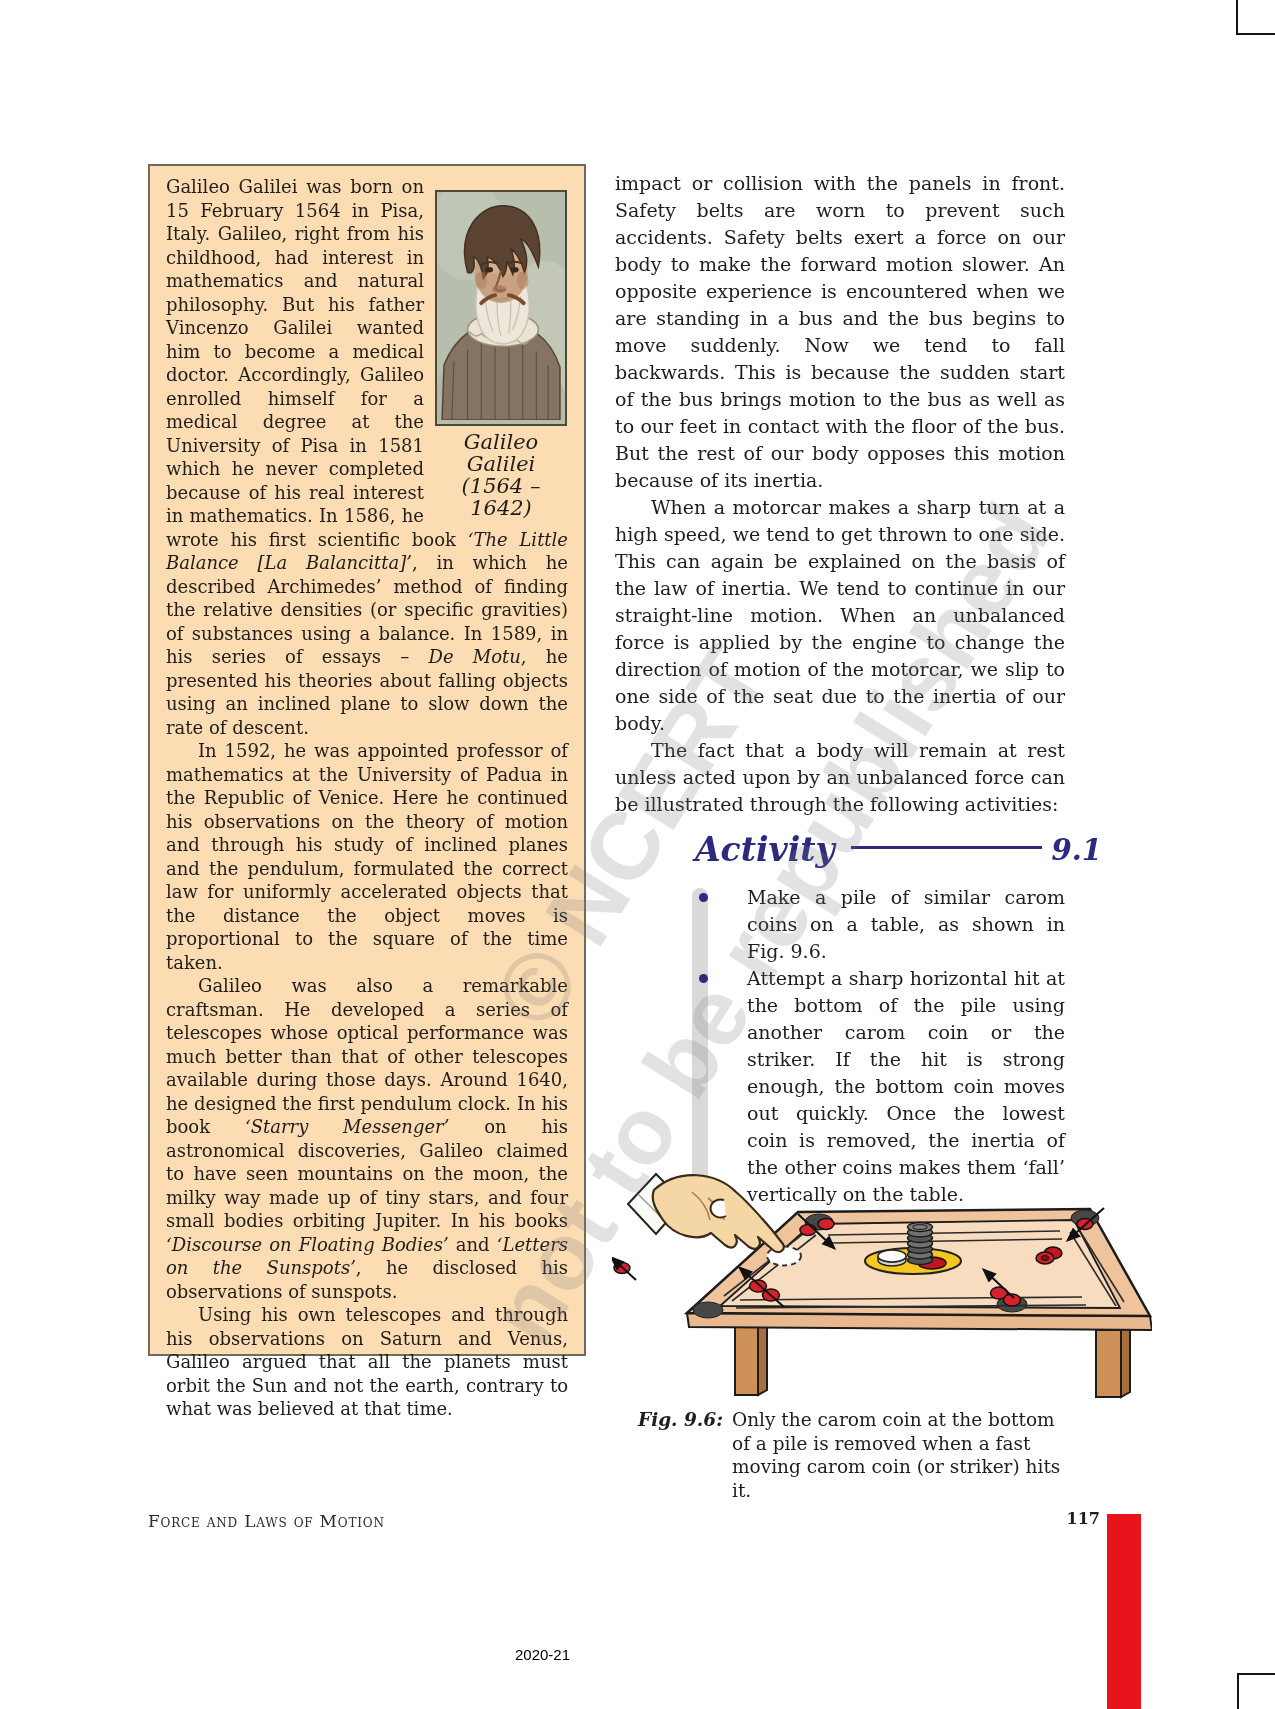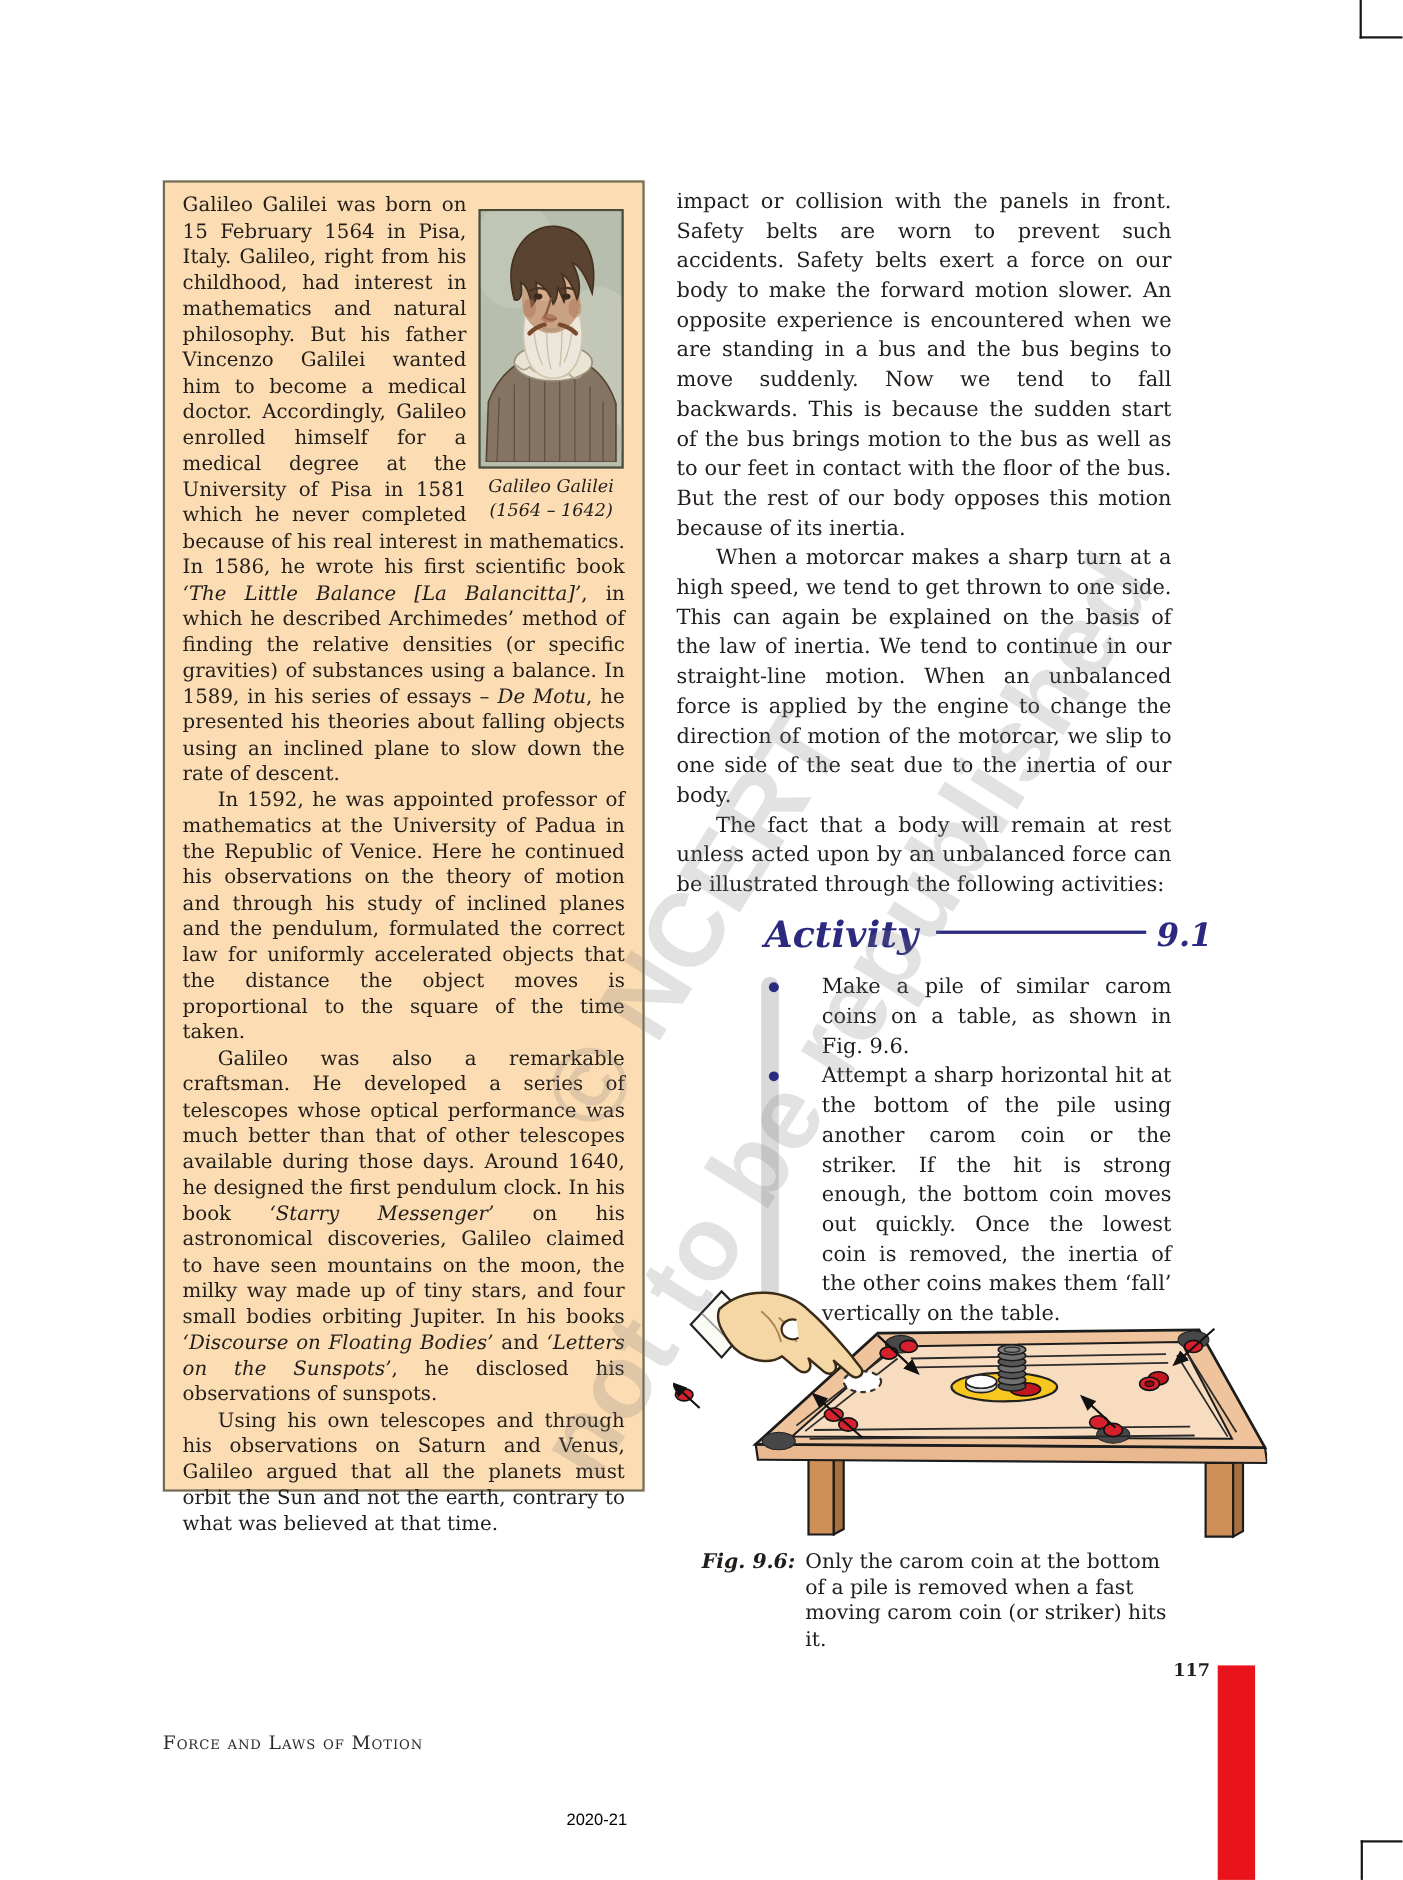--- a/index.html
+++ b/index.html
@@ -29,21 +29,21 @@
   .gbox{
     position:absolute;left:148px;top:164px;width:438px;height:1192px;
     box-sizing:border-box;background:var(--box_bg,#fcdcb2);
     border:2px solid var(--box_border,#6f6d57);
     padding:9px 16px 0 16px;z-index:2;
   }
   .gbox p{margin:0;font-size:18px;line-height:23.5px;text-align:justify;}
   .gbox p.ind{text-indent:32px;}
   .portrait{float:right;width:134px;margin:15px 0 4px 10px;text-align:center;}
   .portrait-frame{width:128px;height:232px;border:2px solid #4b4b38;background:#b7beae;overflow:hidden;margin:0 auto;}
-  .portrait-cap{font-style:italic;font-size:16px;line-height:22px;margin-top:5px;text-align:center;}
+  .portrait-cap{font-style:italic;font-size:21px;line-height:22px;margin-top:5px;text-align:center;}
 
   
   .rcol{position:absolute;left:615px;top:170px;width:450px;z-index:2;}
   .rcol p{margin:0;font-size:19px;line-height:27px;text-align:justify;}
   .rcol p.ind{text-indent:36px;}
 
   .activity{width:487px;margin-top:14px;}
   .activity-head{display:flex;align-items:center;padding-left:80px;}
   .activity-label{font-size:33px;font-weight:bold;font-style:italic;color:var(--accent_navy,#2c2a80);line-height:36px;}
   .activity-rule{flex:1;border-bottom:3px solid var(--accent_navy,#2c2a80);margin:0 10px 6px 16px;}
@@ -53,21 +53,21 @@
   .graybar{position:absolute;left:77px;top:4px;bottom:0px;width:16px;background:var(--gray_bar,#d9d9d9);border-radius:8px;}
   .bullet{position:relative;font-size:19px;line-height:27px;text-align:justify;}
   .bullet .dot{position:absolute;left:-48px;top:9px;width:9px;height:9px;border-radius:50%;background:var(--accent_navy,#2c2a80);}
 
   .figure-wrap{position:absolute;left:612px;top:1158px;width:540px;height:252px;z-index:2;}
   .figcap{position:absolute;left:638px;top:1408px;width:434px;display:flex;z-index:2;}
   .figlabel{font-weight:bold;font-style:italic;font-size:18.5px;line-height:23.5px;margin-right:9px;white-space:nowrap;}
   .figtext{font-size:18.5px;line-height:23.5px;text-align:left;}
 
   
-  .footer-chapter{position:absolute;left:148px;top:1575px;font-variant:small-caps;font-size:17px;letter-spacing:0.8px;color:#2b2b2b;z-index:2;}
+  .footer-chapter{position:absolute;left:148px;top:1511px;font-variant:small-caps;font-size:17px;letter-spacing:0.8px;color:#2b2b2b;z-index:2;}
   .page-num{position:absolute;left:1030px;top:1509px;width:70px;text-align:right;font-weight:bold;font-size:16px;z-index:2;}
   .red-bar{position:absolute;left:1107px;top:1514px;width:34px;height:195px;background:var(--page_red,#e8131b);z-index:2;}
   .year{position:absolute;left:515px;top:1646px;font-family:Liberation Sans, sans-serif;font-size:15px;color:#000000;z-index:2;}
 </style>
 </head>
 <body>
 
 <div class="corner-tr"></div>
 <div class="corner-br"></div>
 

